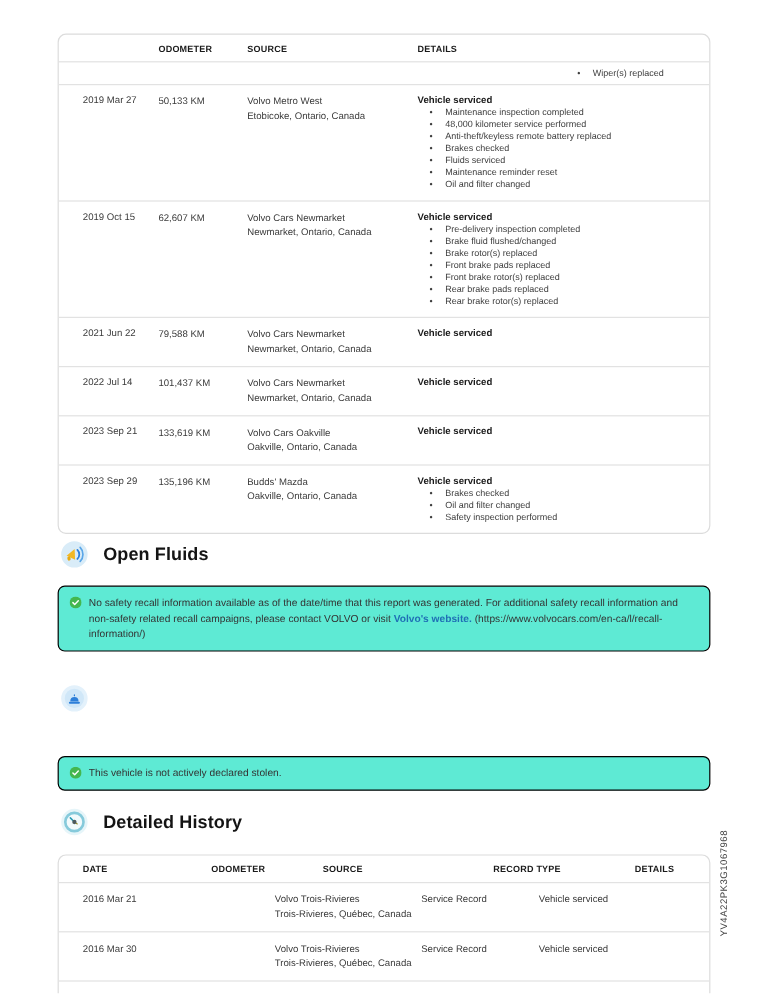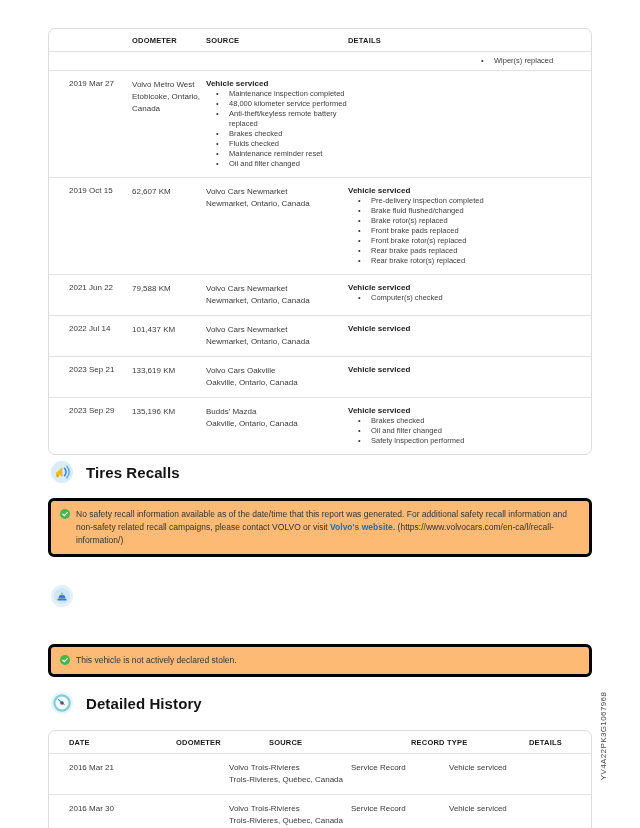--- a/index.html
+++ b/index.html
@@ -23,21 +23,21 @@
   .bullet { position:relative; padding-left:23px; font-size:7.5px; line-height:10px; color:#3d3d3d; }
   .bullet::before { content:"\2022"; position:absolute; left:10px; top:0; font-size:7.5px; color:#3d3d3d; }
   .partial-row { padding:4px 8px 4px 20px;gap:41px; }
 
   
   .section-head { display:flex; align-items:center; gap:12px; margin-left:50px; height:24px; }
   .section-title { font-size:15px; font-weight:600; color:#141414; letter-spacing:.1px; }
   .head-icon { width:24px; height:24px; flex:0 0 24px; }
 
   
-  .note { margin-left:48px; width:544px; border:3px solid #000000; border-radius:6px; background:#fdba74;
+  .note { margin-left:48px; width:544px; border:1px solid #000000; border-radius:6px; background:#5eead4;
           padding:7px 10px 7px 9px; display:flex; gap:6px; align-items:flex-start; }
   .note-text { font-size:8.5px; line-height:13px; color:#333; }
   .check-icon { width:10px; height:10px; flex:0 0 10px; margin-top:1px; }
   .link { color:#1f6fb5; font-weight:700; cursor:pointer; }
 
   
   .t2-row { display:grid; grid-template-columns:87px 73px 122px 98px 1fr; padding:8px 8px 8px 20px; }
   .t2-head { padding:7px 8px 6px 20px;gap:20px; }
   .empty-row { height:18px; }
 
@@ -71,31 +71,32 @@
       <div></div>
         <div></div>
         <div></div>
       <div>
         <div class="bullet">Wiper(s) replaced</div>
       </div>
     </div>
 
     <div class="t1-row sep">
       <div class="date-cell">2019 Mar 27</div>
+      <div class="cell">50,133 KM</div>
       <div>
         <div class="src-name">Volvo Metro West</div>
         <div class="src-loc">Etobicoke, Ontario, Canada</div>
       </div>
       <div>
         <div class="det-title">Vehicle serviced</div>
         <div class="bullet">Maintenance inspection completed</div>
         <div class="bullet">48,000 kilometer service performed</div>
         <div class="bullet">Anti-theft/keyless remote battery replaced</div>
         <div class="bullet">Brakes checked</div>
-        <div class="bullet">Fluids checked</div>
+        <div class="bullet">Fluids serviced</div>
         <div class="bullet">Maintenance reminder reset</div>
         <div class="bullet">Oil and filter changed</div>
       </div>
     </div>
 
     <div class="t1-row sep">
       <div class="date-cell">2019 Oct 15</div>
       <div class="cell">62,607 KM</div>
       <div>
         <div class="src-name">Volvo Cars Newmarket</div>
@@ -115,21 +116,20 @@
 
     <div class="t1-row sep">
       <div class="date-cell">2021 Jun 22</div>
       <div class="cell">79,588 KM</div>
       <div>
         <div class="src-name">Volvo Cars Newmarket</div>
         <div class="src-loc">Newmarket, Ontario, Canada</div>
       </div>
       <div>
         <div class="det-title">Vehicle serviced</div>
-        <div class="bullet">Computer(s) checked</div>
       </div>
     </div>
 
     <div class="t1-row sep">
       <div class="date-cell">2022 Jul 14</div>
       <div class="cell">101,437 KM</div>
       <div>
         <div class="src-name">Volvo Cars Newmarket</div>
         <div class="src-loc">Newmarket, Ontario, Canada</div>
       </div>
@@ -167,21 +167,21 @@
   </div>
 
   <div class="section-head mh1">
     <svg class="head-icon" viewBox="0 0 24 24">
       <circle cx="12" cy="12" r="11" fill="#d9ecf8"></circle>
       <path d="M5.5 13.2 L12.2 7.6 L12.6 16.4 Z" fill="#f2b824"></path>
       <rect x="6.2" y="13.8" width="2.6" height="3.4" rx="1.2" fill="#e7a912" transform="rotate(-12 7.5 15.5)"></rect>
       <path d="M14.5 8.2 a5.4 5.4 0 0 1 0 7.6" stroke="#2d7fd9" stroke-width="1.5" fill="none" stroke-linecap="round"></path>
       <path d="M16.8 6.2 a8.4 8.4 0 0 1 0 11.6" stroke="#5aa6e8" stroke-width="1.4" fill="none" stroke-linecap="round"></path>
     </svg>
-    <div class="section-title">Tires Recalls</div>
+    <div class="section-title">Open Fluids</div>
   </div>
 
   <div class="note mn1">
     <svg class="check-icon" viewBox="0 0 16 16">
       <circle cx="8" cy="8" r="8" fill="#44b74f"></circle>
       <path d="M4.4 8.3 L6.8 10.7 L11.6 5.7" stroke="#fff" stroke-width="1.9" fill="none" stroke-linecap="round" stroke-linejoin="round"></path>
     </svg>
     <div class="note-text">
       <span>No safety recall information available as of the date/time that this report was generated. For additional safety recall information and non-safety related recall campaigns, please contact VOLVO or visit</span>
       <span class="link">Volvo's website.</span>

